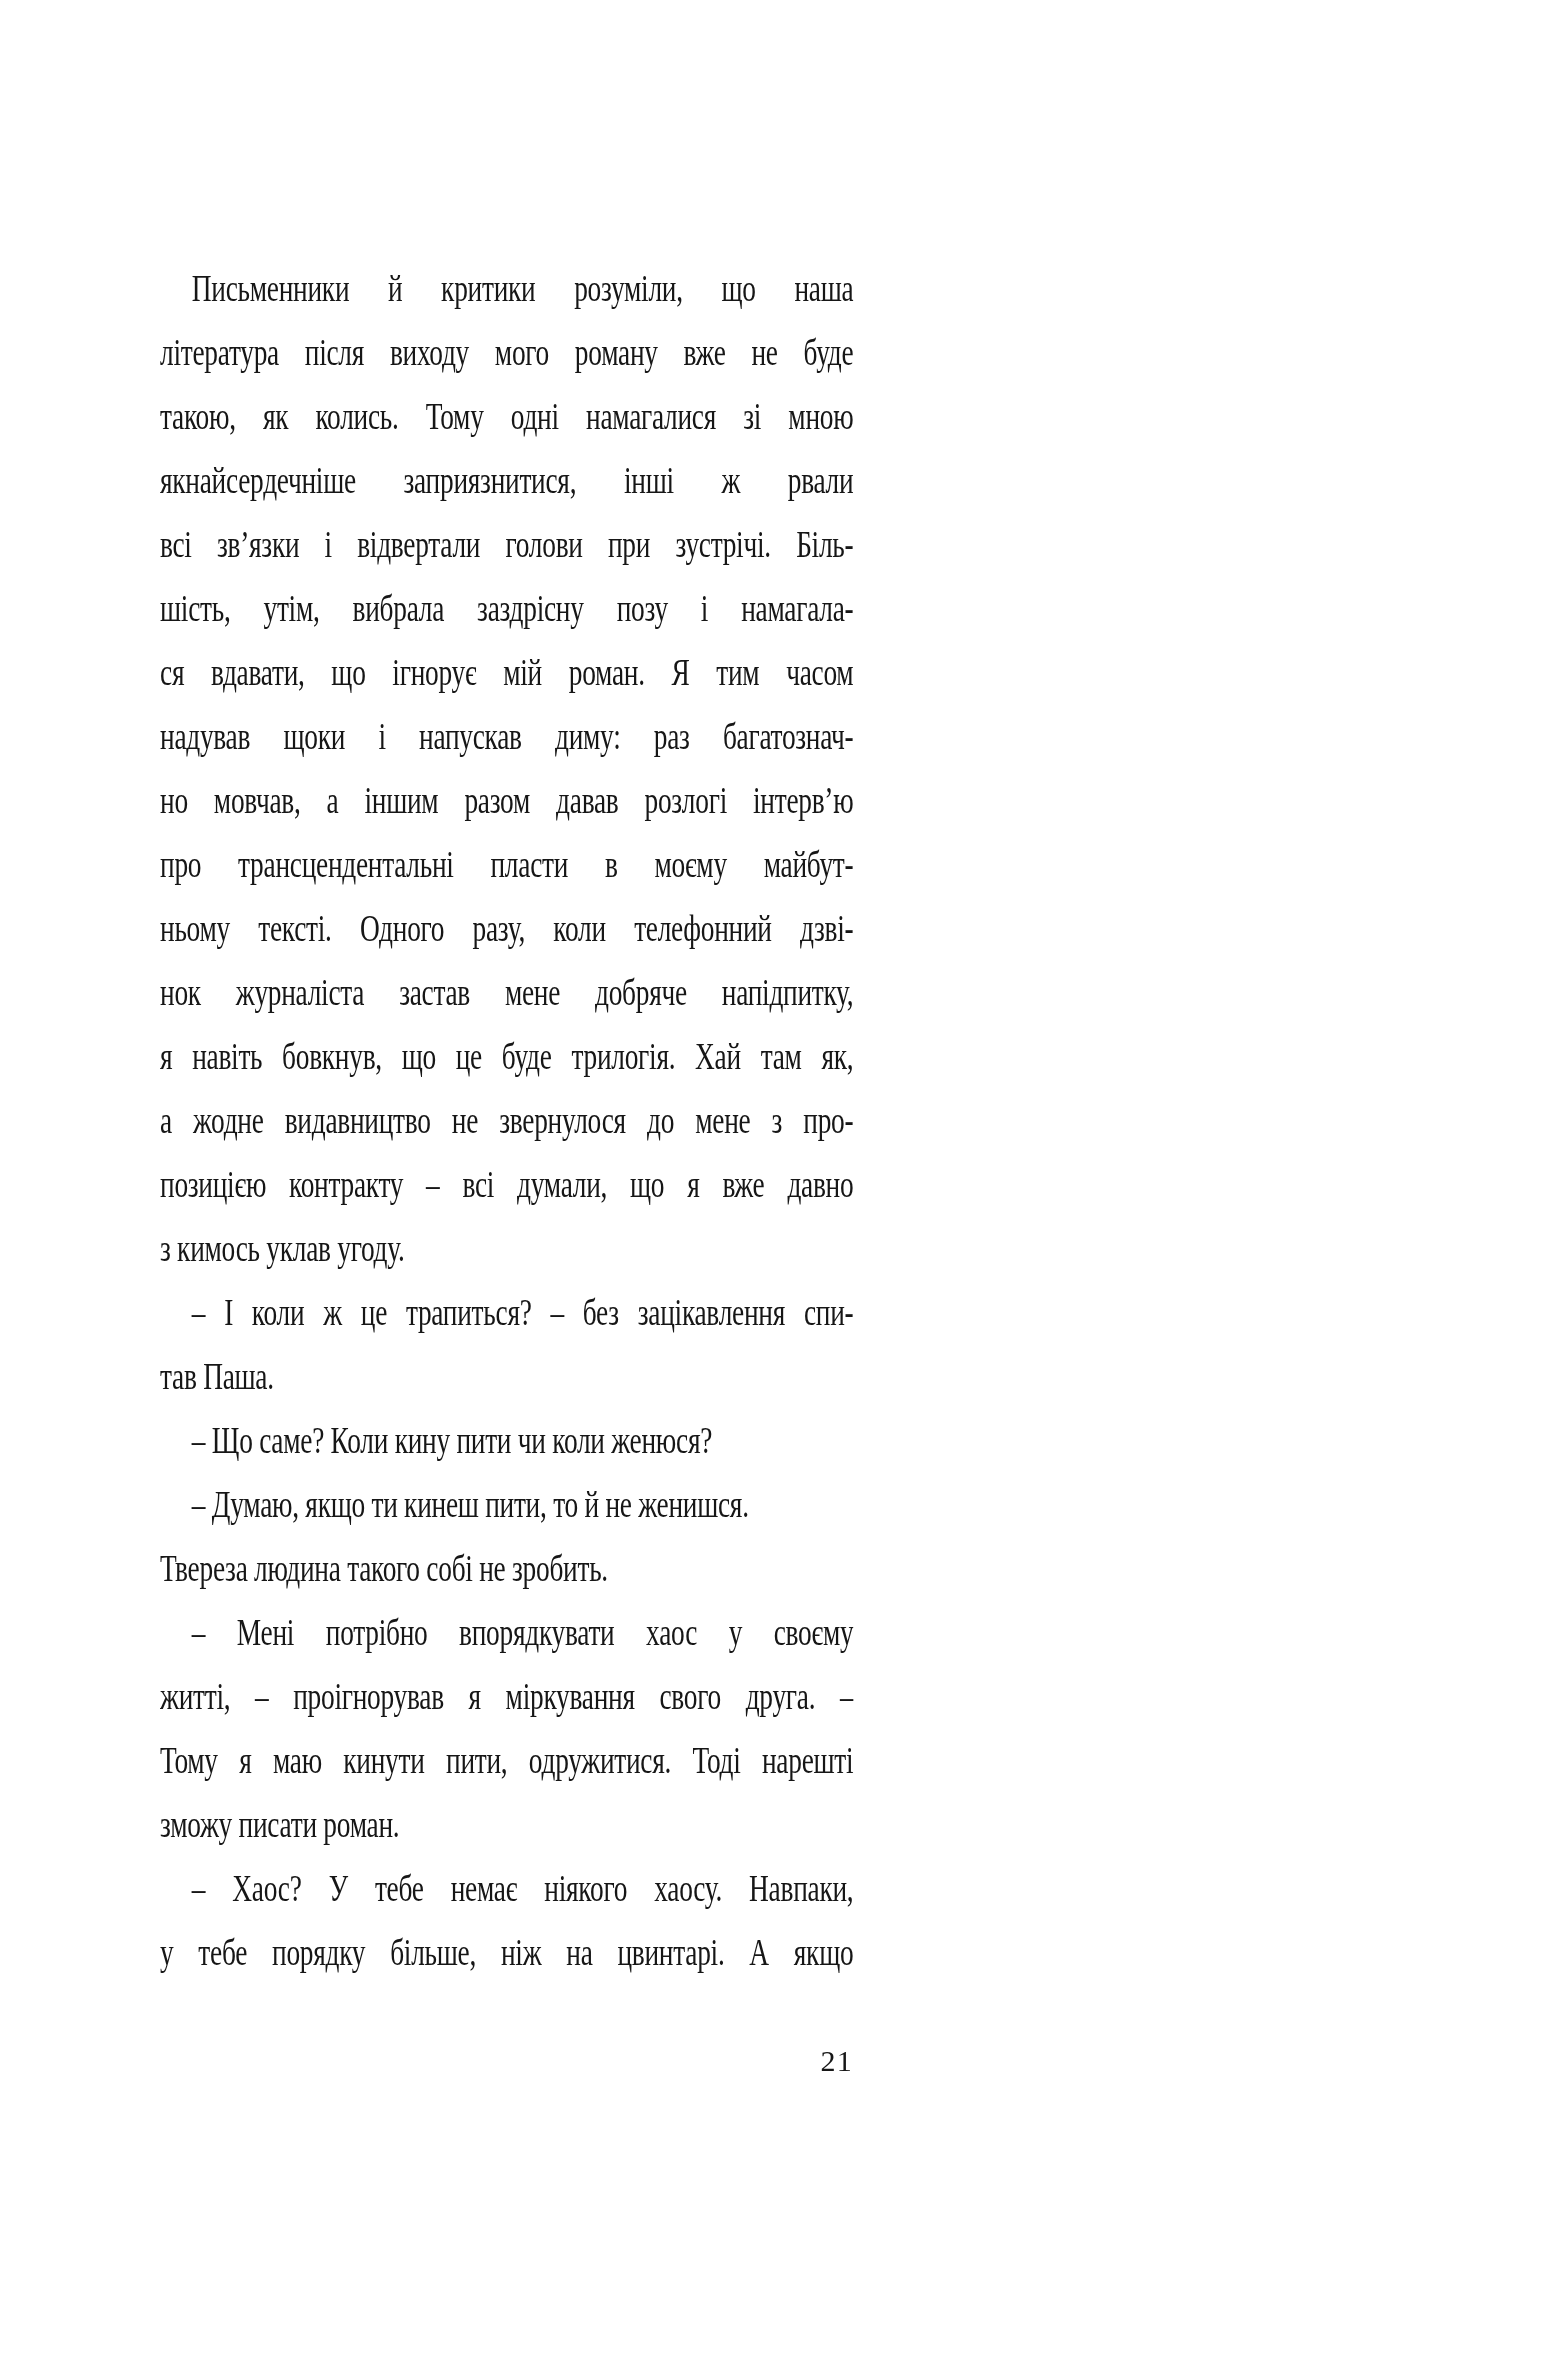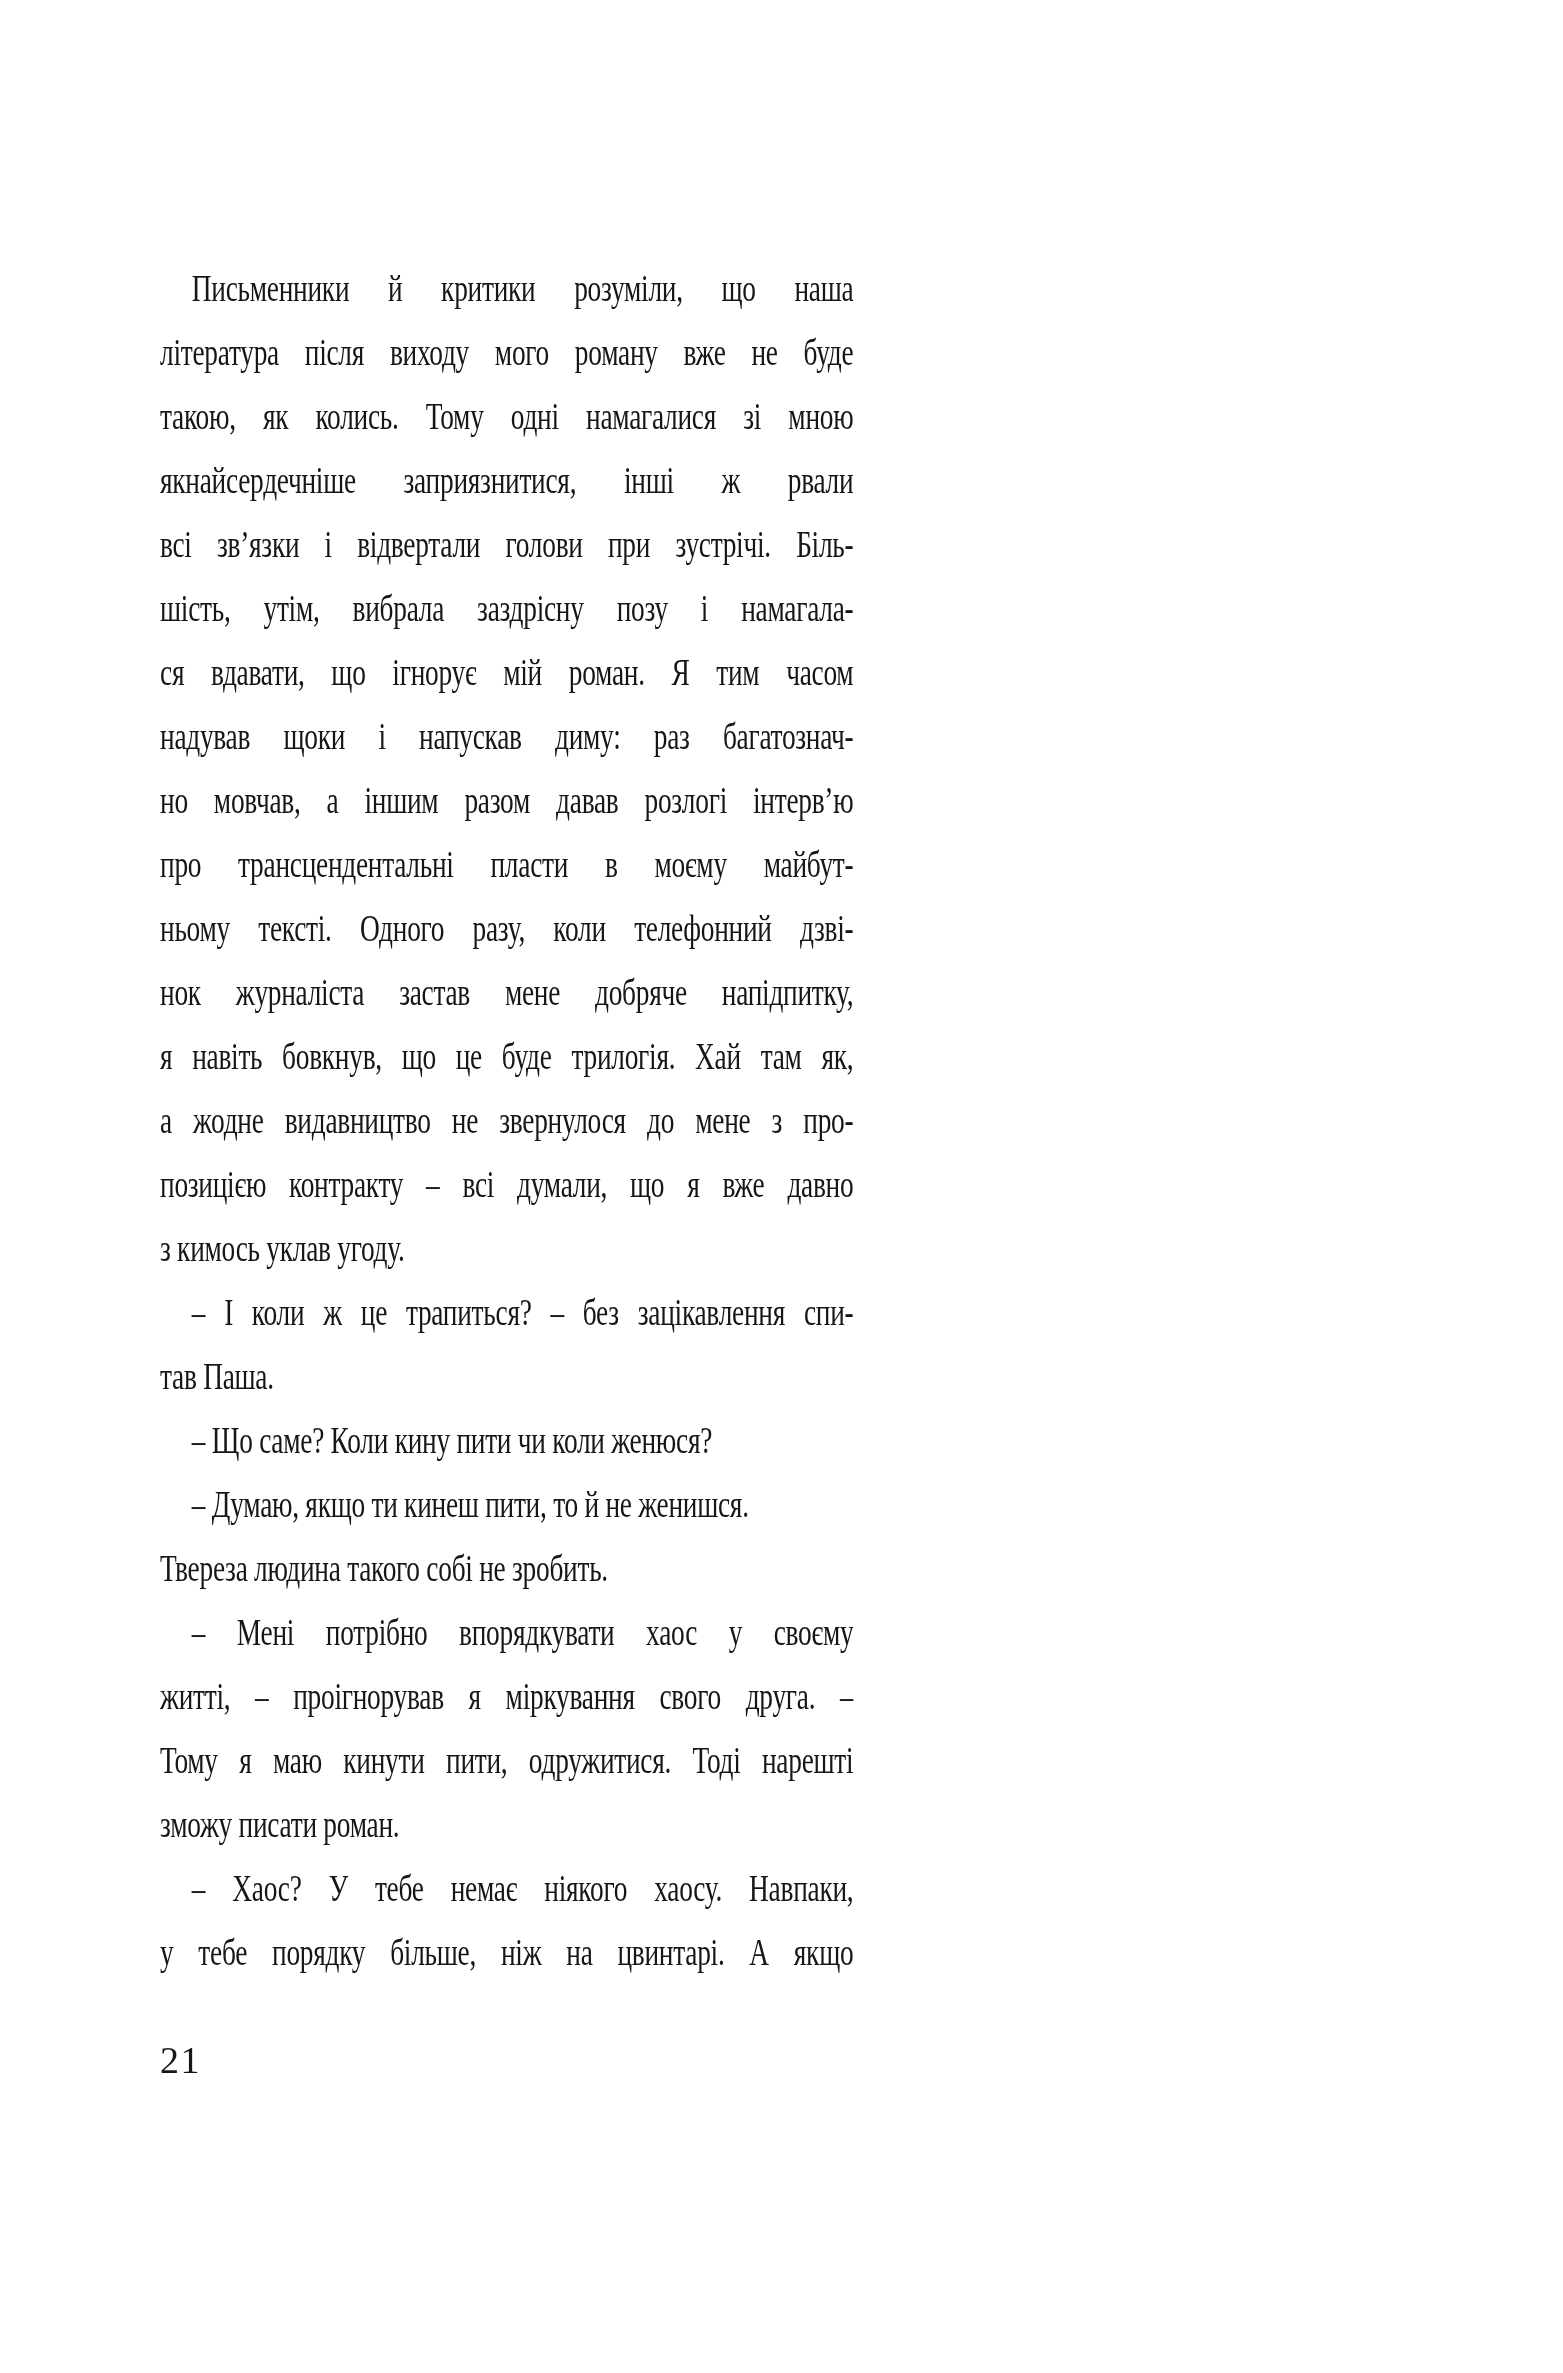--- a/index.html
+++ b/index.html
@@ -51,22 +51,22 @@
   }
   .line.justify.indent {
     
     width: 894px;
   }
   .page-number {
     position: absolute;
     left: 160px;
     top: 2041px;
     width: 693px;
-    text-align: left;
-    font-size: 38px;
+    text-align: right;
+    font-size: 30px;
     line-height: 39px;
     letter-spacing: 0.04em;
     font-variant-numeric: oldstyle-nums;
     color: #161616;
   }
 </style>
 </head>
 <body>
 
 <div class="page">

